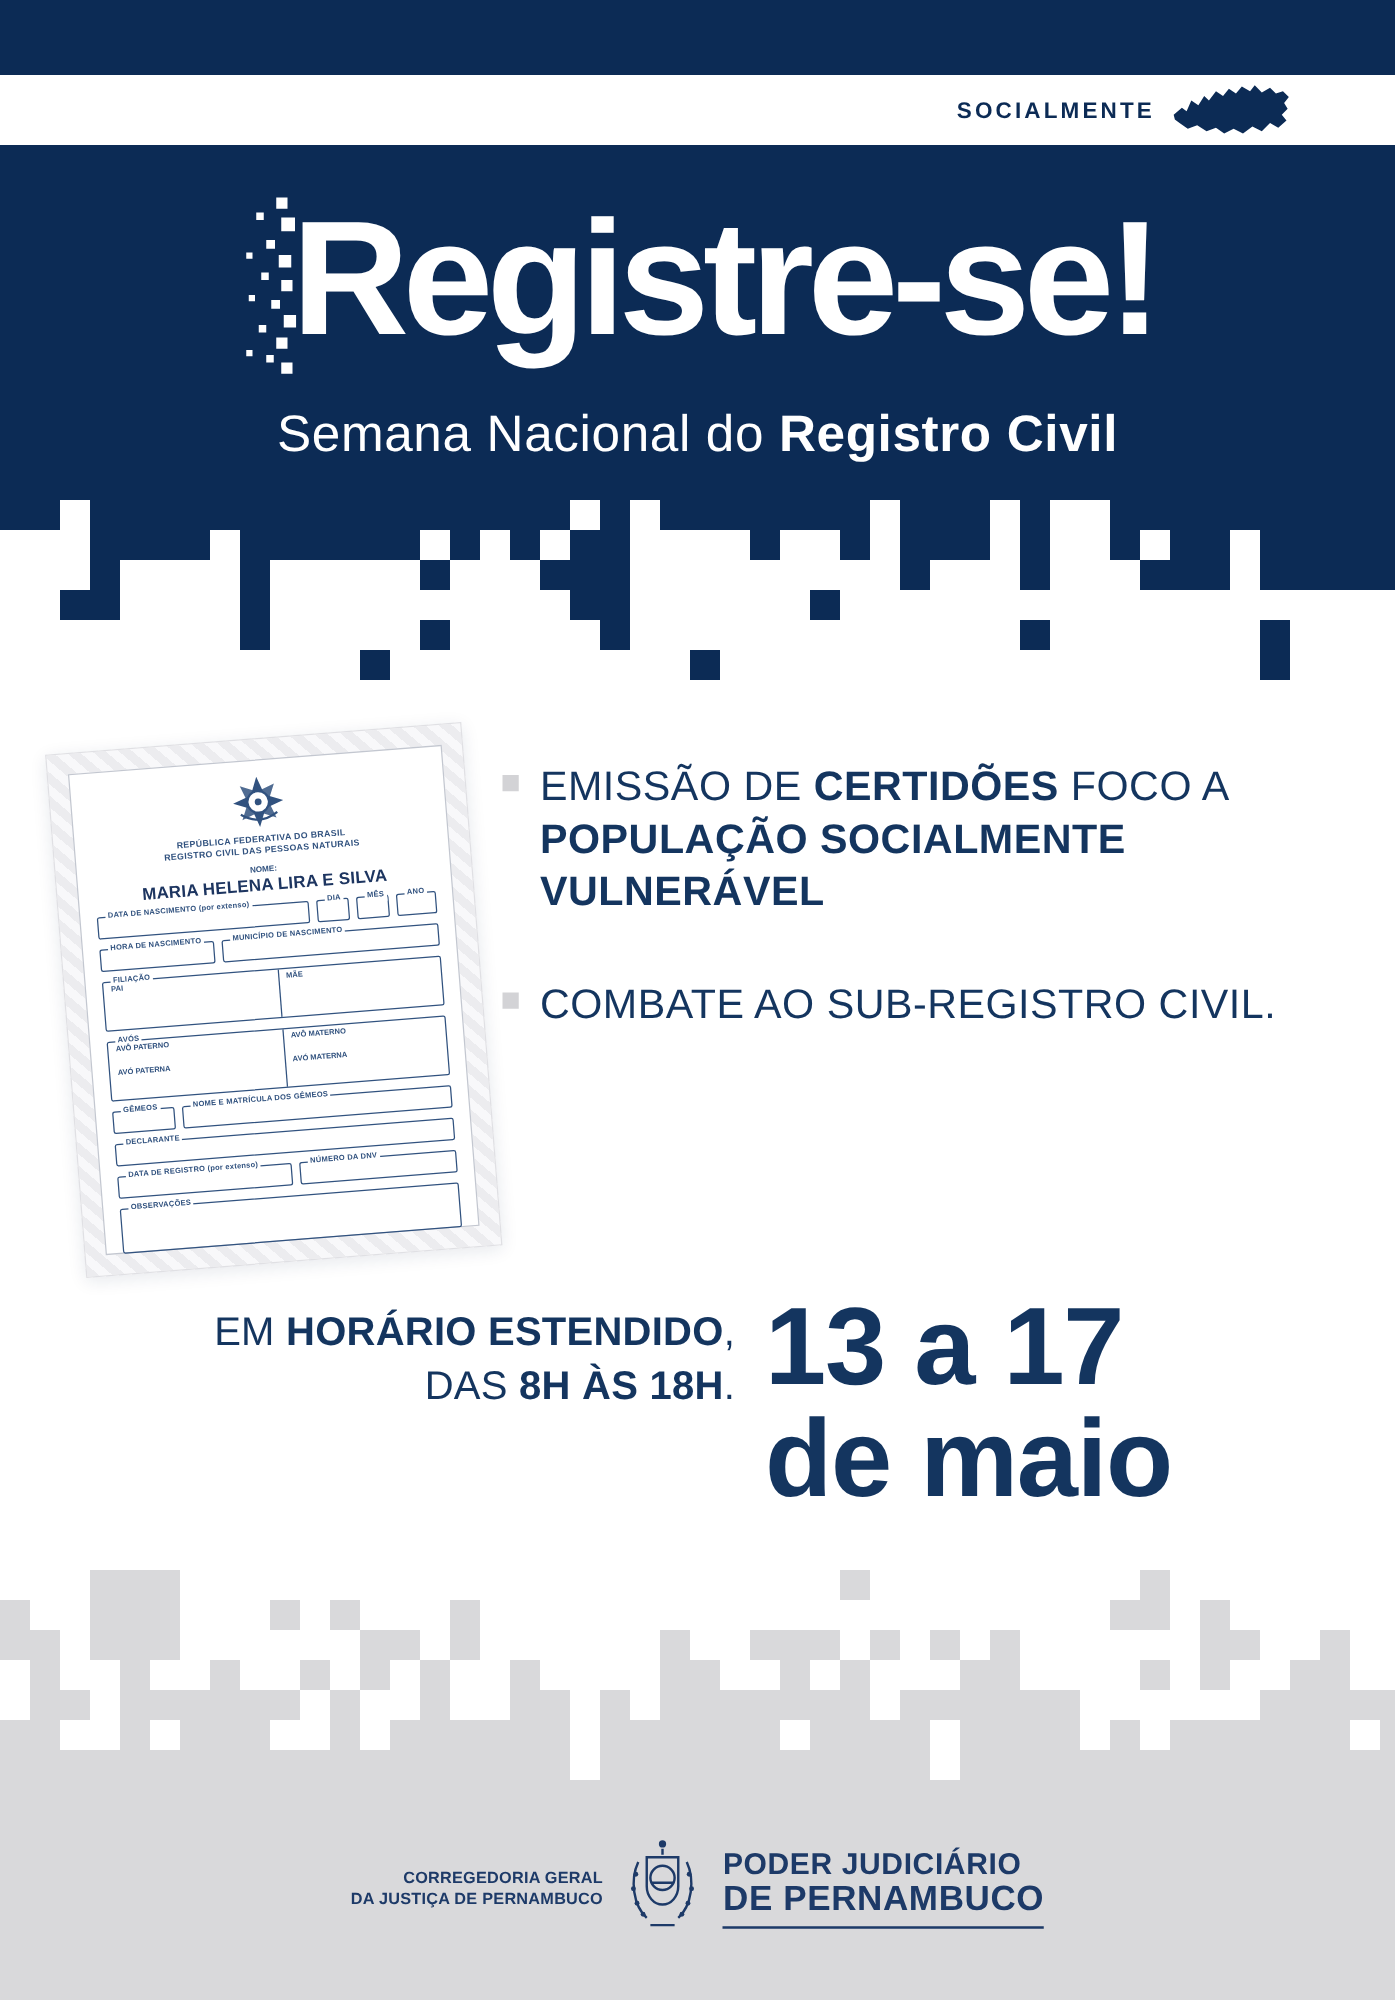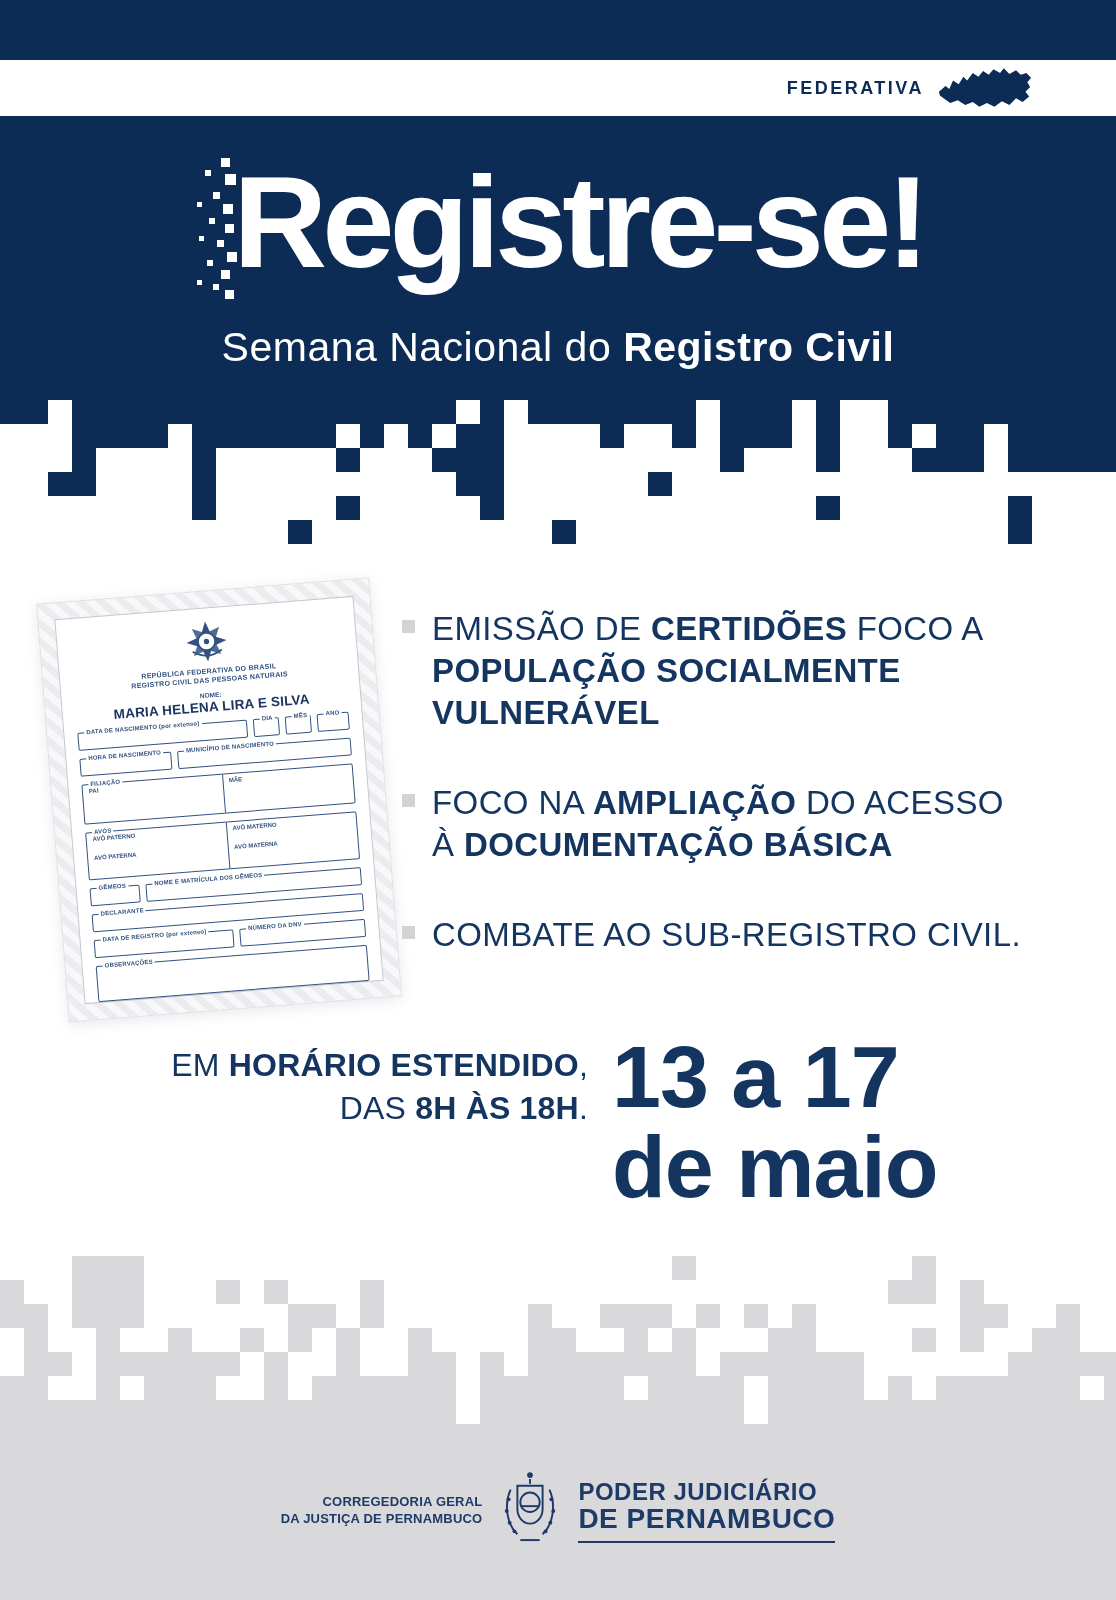--- a/index.html
+++ b/index.html
@@ -68,21 +68,21 @@
   .f-right{color:#1d3a68;border-bottom:2px solid #1d3a68;padding-bottom:7px;}
   .f-right .fr1{font-size:24px;font-weight:600;letter-spacing:.5px;line-height:1.05;}
   .f-right .fr2{font-size:28px;font-weight:600;letter-spacing:.5px;line-height:1.05;}
 </style>
 </head>
 <body>
 
 <div class="s-topbar navy-bg"></div>
 
 <div class="s-brandbar">
-  <span class="brand-label">FEDERATIVA</span>
+  <span class="brand-label">SOCIALMENTE</span>
   <svg width="94" height="44" viewBox="0 0 100 46">
     <path fill="#0c2b55" d="M1 27 L8 21 12 24 16 15 22 19 27 11 31 15 37 7 43 11 48 5 54 9 59 3 66 7 70 2 76 8 83 4 88 9 94 7 99 12 95 17 98 22 93 27 97 32 90 38 83 34 76 41 68 37 60 43 52 39 44 43 37 38 29 41 21 36 13 39 6 34 2 31 Z"></path>
   </svg>
 </div>
 
 <div class="s-header navy-bg">
   <div class="title-row">
     <svg class="frag" width="46" height="150" viewBox="0 0 46 150">
       <g fill="#ffffff">
         <rect x="30" y="6" width="9" height="9"></rect>
@@ -489,24 +489,20 @@
             </div>
         </div>
       </div>
     </div>
   </div>
 
   <div class="bullets">
     <div class="bullet">
       <span class="bullet-marker"></span>
       <span class="bullet-text"><span>EMISSÃO DE </span><span class="seg-b">CERTIDÕES</span><span> FOCO A </span><span class="seg-b">POPULAÇÃO SOCIALMENTE VULNERÁVEL</span></span>
-    </div>
-    <div class="bullet">
-      <span class="bullet-marker"></span>
-      <span class="bullet-text"><span>FOCO NA </span><span class="seg-b">AMPLIAÇÃO</span><span> DO ACESSO À </span><span class="seg-b">DOCUMENTAÇÃO BÁSICA</span></span>
     </div>
     <div class="bullet">
       <span class="bullet-marker"></span>
       <span class="bullet-text"><span>COMBATE AO SUB-REGISTRO CIVIL.</span></span>
     </div>
   </div>
 
   <div class="schedule">
     <div><span>EM </span><span class="seg-b">HORÁRIO ESTENDIDO</span><span>,</span></div>
     <div><span>DAS </span><span class="seg-b">8H ÀS 18H</span><span>.</span></div>

